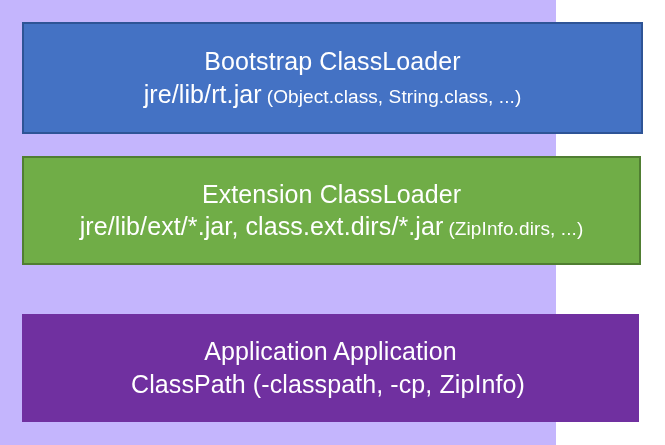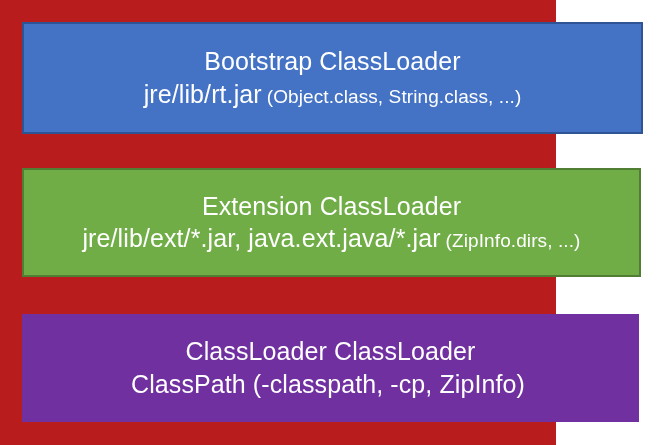--- a/index.html
+++ b/index.html
@@ -12,21 +12,21 @@
     height: 445px;
     position: relative;
     overflow: hidden;
     font-family: "Liberation Sans", sans-serif;
   }
 
   .diagram {
     position: relative;
     width: 556px;
     height: 445px;
-    background: #b91c1c;
+    background: #c4b5fd;
   }
 
   .loader-box {
     position: absolute;
     box-sizing: border-box;
     display: flex;
     flex-direction: column;
     align-items: center;
     justify-content: center;
     text-align: center;
@@ -38,21 +38,21 @@
     left: 22px;
     top: 22px;
     width: 621px;
     height: 112px;
     background: #4472c4;
     border: 2px solid #2e5496;
   }
 
   .box-extension {
     left: 22px;
-    top: 168px;
+    top: 156px;
     width: 619px;
     height: 109px;
     background: #70ad47;
     border: 2px solid #507e32;
   }
 
   .box-application {
     left: 22px;
     top: 314px;
     width: 617px;
@@ -90,21 +90,21 @@
 
 <div class="diagram">
 
   <div class="loader-box box-bootstrap">
     <div class="line-title">Bootstrap ClassLoader</div>
     <div class="line-detail"><span>jre/lib/rt.jar</span><span class="detail-note detail-note-pad">(Object.class, String.class, ...)</span></div>
   </div>
 
   <div class="loader-box box-extension">
     <div class="line-title">Extension ClassLoader</div>
-    <div class="line-detail"><span>jre/lib/ext/*.jar, java.ext.java/*.jar</span><span class="detail-note detail-note-pad">(ZipInfo.dirs, ...)</span></div>
+    <div class="line-detail"><span>jre/lib/ext/*.jar, class.ext.dirs/*.jar</span><span class="detail-note detail-note-pad">(ZipInfo.dirs, ...)</span></div>
   </div>
 
   <div class="loader-box box-application">
-    <div class="line-title">ClassLoader ClassLoader</div>
+    <div class="line-title">Application Application</div>
     <div class="line-detail"><span>ClassPath (-classpath, -cp, ZipInfo)</span><span class="detail-note detail-note-pad"></span></div>
   </div>
 
 </div>
 
 </body></html>

